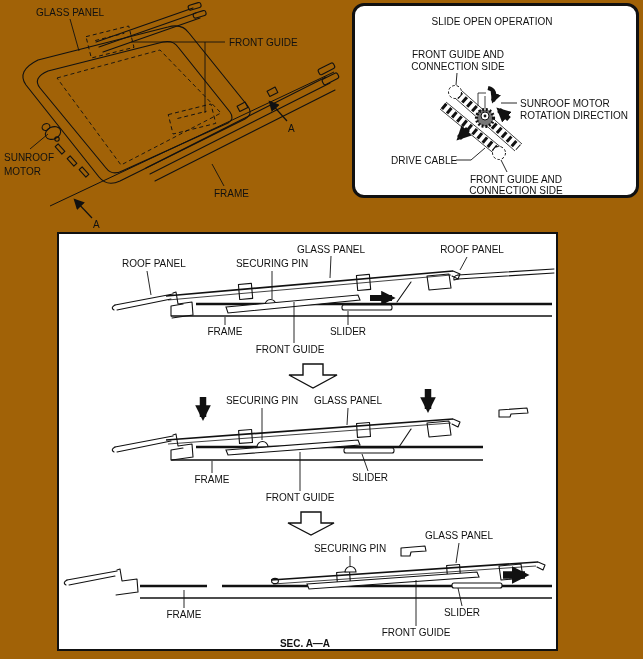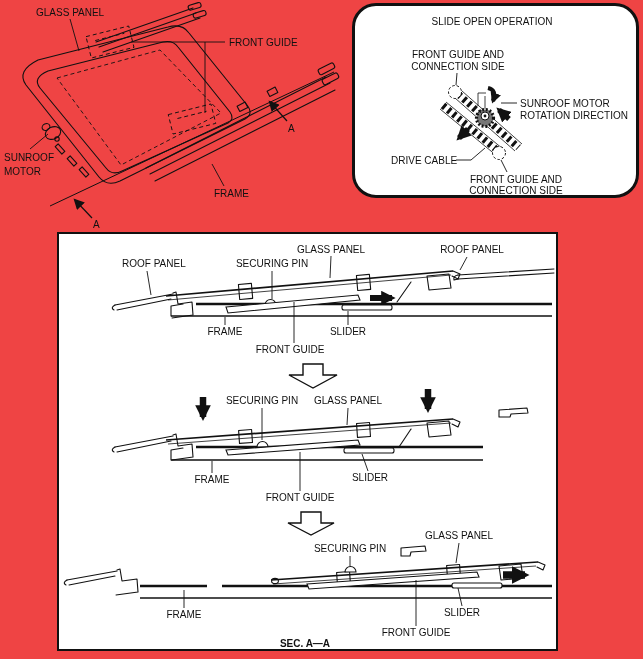--- a/index.html
+++ b/index.html
@@ -1,22 +1,22 @@
 <!DOCTYPE html>
 <html><head>
 <meta charset="utf-8">
 <style>
   html,body{margin:0;padding:0;background:#fff;}
-  .page{position:relative;width:643px;height:659px;background:#ef4444;overflow:hidden;
+  .page{position:relative;width:643px;height:659px;background:#a16207;overflow:hidden;
         font-family:"Liberation Sans",sans-serif;}
   svg{position:absolute;overflow:visible;}
   svg text{font-family:"Liberation Sans",sans-serif;font-size:10px;fill:#111;}
   svg text.bold{font-weight:bold;}
   .slide-box{position:absolute;left:352px;top:3px;width:281px;height:189px;
-             border:3px solid #111;border-radius:24px;background:#fff;}
+             border:3px solid #111;border-radius:12px;background:#fff;}
   .section-box{position:absolute;left:57px;top:232px;width:497px;height:415px;
                border:2px solid #111;background:#fff;}
   .lines{stroke:#111;fill:none;stroke-width:1.1;stroke-linecap:round;stroke-linejoin:round;}
   .heavy{stroke:#111;fill:none;stroke-width:2.4;}
   .med{stroke:#111;fill:none;stroke-width:1.7;}
   .thin{stroke:#111;fill:none;stroke-width:0.8;}
   .dash{stroke:#111;fill:none;stroke-width:0.9;stroke-dasharray:4 3;}
   .leader{stroke:#111;fill:none;stroke-width:0.9;}
   .whitefill{fill:#fff;stroke:#111;stroke-width:1.1;}
   .hollow{fill:#fff;stroke:#111;stroke-width:1.4;stroke-linejoin:miter;}

